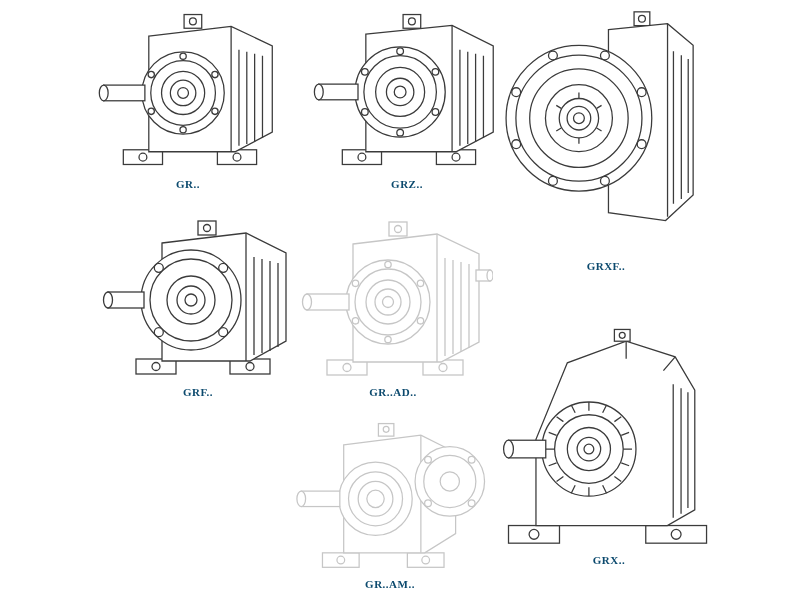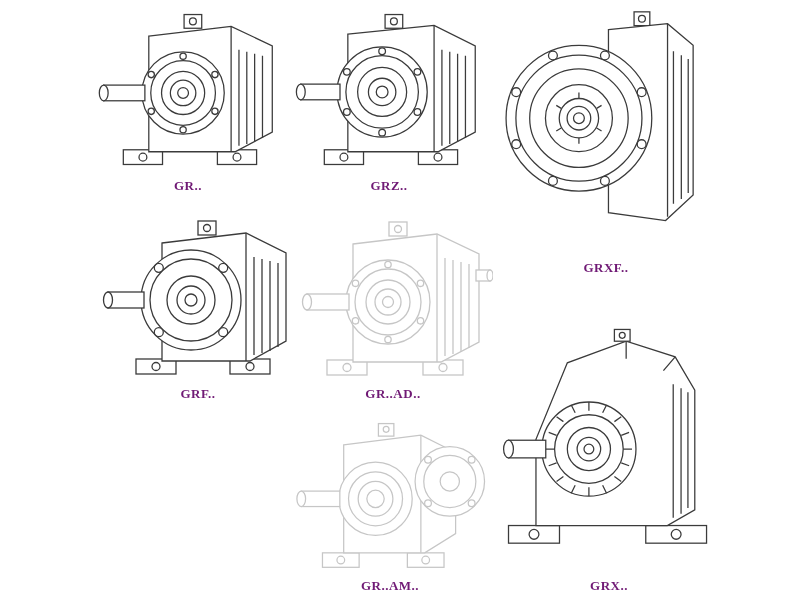--- a/index.html
+++ b/index.html
@@ -1,19 +1,19 @@
 <!DOCTYPE html>
 <html><head>
 <meta charset="utf-8">
 <style>
   html,body{margin:0;padding:0;background:#ffffff;}
   #page{position:relative;width:800px;height:600px;background:#ffffff;overflow:hidden;
         font-family:"Liberation Serif", serif;}
   .cell{position:absolute;display:flex;flex-direction:column;align-items:center;}
-  .label{font-weight:700;font-size:13px;color:#701a75;letter-spacing:0.5px;
+  .label{font-weight:700;font-size:11px;color:#0c4a6e;letter-spacing:0.5px;
          margin-top:2px;white-space:nowrap;}
   .drawing{display:block;}
   .solid{color:#3b3b3b;}
   .ghost{color:#c6c6c6;}
   .defs-hidden{position:absolute;width:0;height:0;overflow:hidden;}
 </style>
 </head>
 <body>
 
 <svg class="defs-hidden" aria-hidden="true">
@@ -185,21 +185,21 @@
 
 <div id="page">
 
   <div class="cell" style="left:90px;top:4px;width:196px;">
     <svg class="drawing solid" width="196" height="172" viewBox="0 0 200 170">
         <use href="#gb-foot"></use>
       </svg>
     <div class="label">GR..</div>
   </div>
 
-  <div class="cell" style="left:291px;top:4px;width:196px;">
+  <div class="cell" style="left:309px;top:4px;width:196px;">
     <svg class="drawing solid" width="196" height="172" viewBox="0 0 200 170">
         <use href="#gb-grz"></use>
       </svg>
     <div class="label">GRZ..</div>
   </div>
 
   <div class="cell" style="left:98px;top:212px;width:200px;">
     <svg class="drawing solid" width="200" height="172" viewBox="0 0 200 170">
         <use href="#gb-flange"></use>
       </svg>
@@ -221,20 +221,20 @@
   </div>
 
 
   <div class="cell" style="left:290px;top:412px;width:200px;">
     <svg class="drawing ghost" width="200" height="164" viewBox="0 0 200 170">
         <use href="#gb-am"></use>
       </svg>
     <div class="label">GR..AM..</div>
   </div>
 
-  <div class="cell" style="left:498px;top:302px;width:222px;gap:24px;">
+  <div class="cell" style="left:498px;top:302px;width:222px;">
     <svg class="drawing solid" width="222" height="250" viewBox="0 0 225 255">
         <use href="#gb-grx"></use>
       </svg>
     <div class="label">GRX..</div>
   </div>
 
 </div>
 
 </body></html>

